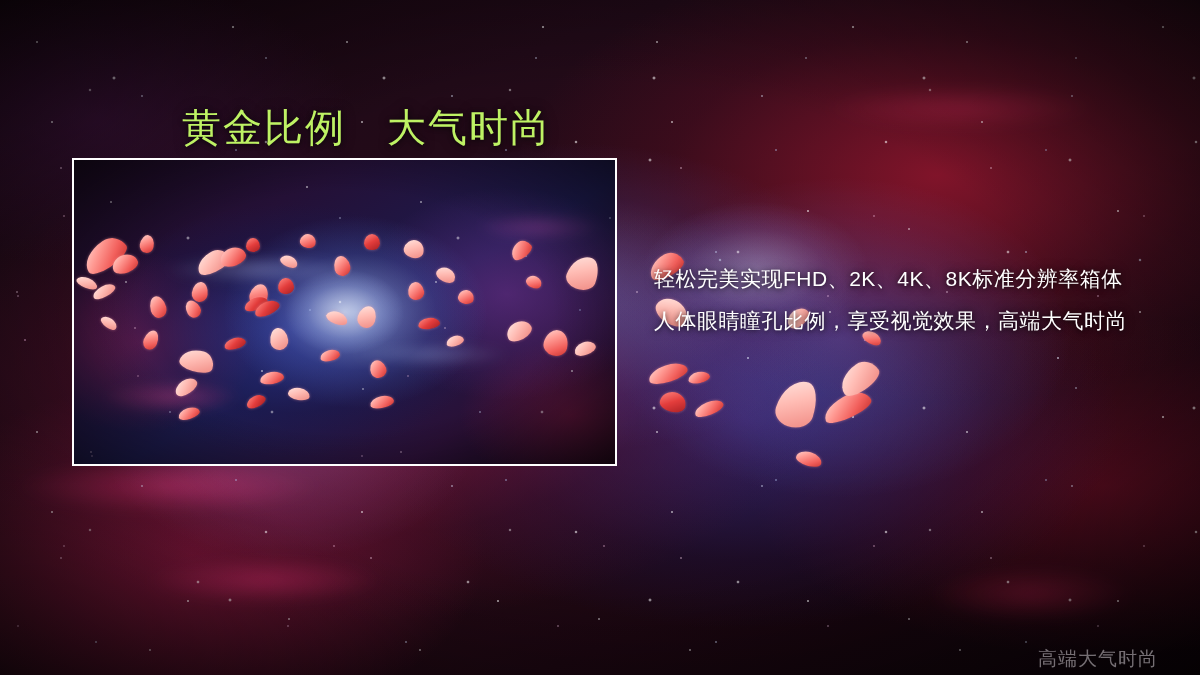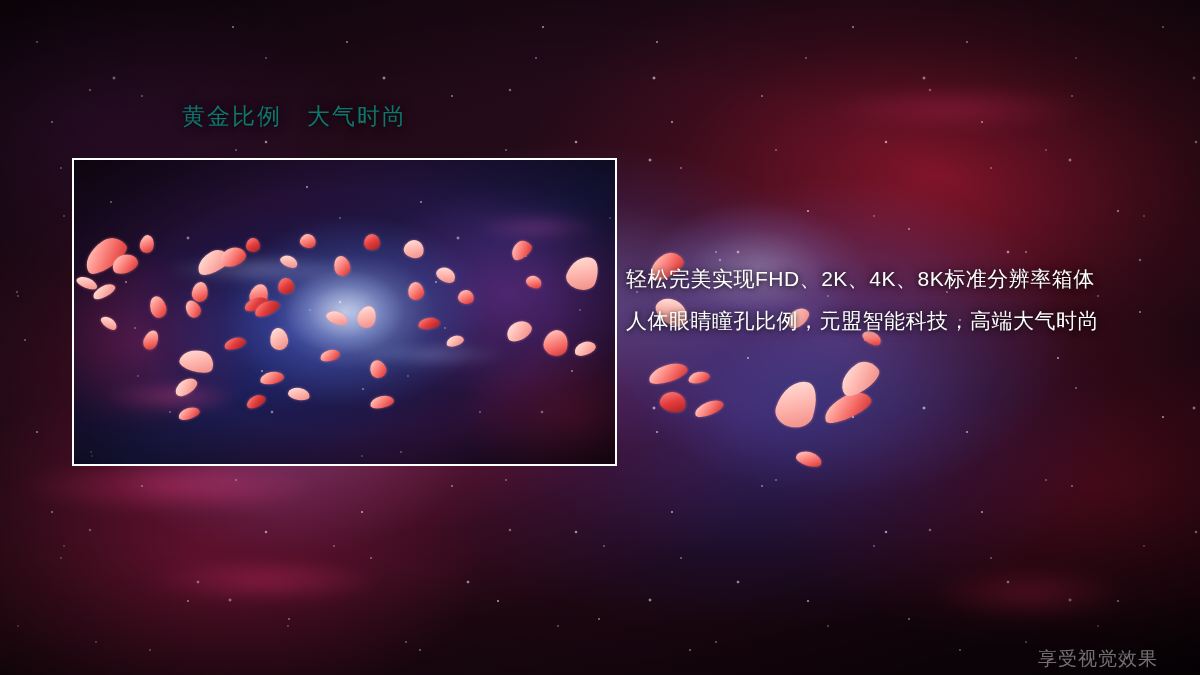--- a/index.html
+++ b/index.html
@@ -123,24 +123,24 @@
   .petal{position:absolute;border-radius:50% 50% 50% 50%/60% 60% 40% 40%;
     background:linear-gradient(145deg,#ffd9d4 0%,#ff9a93 34%,#f2605c 68%,#c8322f 100%);
     box-shadow:0 0 3px rgba(255,160,170,.45);}
   .petal.pale{background:linear-gradient(150deg,#ffe7e2 0%,#ffbcb4 45%,#ef8780 100%);}
   .petal.deep{background:linear-gradient(150deg,#ff8a84 0%,#e33d3c 50%,#a81f23 100%);}
   .petal.long{border-radius:62% 38% 55% 45%/70% 66% 34% 30%;}
 
   
   #title{
     position:absolute;left:182px;top:101px;
-    font-size:23px;letter-spacing:2px;color:#0f766e;white-space:pre;
+    font-size:39px;letter-spacing:2px;color:#bef264;white-space:pre;
     text-shadow:0 1px 5px rgba(0,0,0,.65),0 0 14px rgba(0,0,0,.45);
   }
-  #bodytext{position:absolute;left:626px;top:258px;}
+  #bodytext{position:absolute;left:654px;top:258px;}
   #bodytext .line{
     font-size:21px;color:#ffffff;line-height:42px;white-space:pre;letter-spacing:.5px;
     text-shadow:0 1px 5px rgba(0,0,0,.70),0 0 12px rgba(0,0,0,.45);
   }
   #watermark{
     position:absolute;left:1038px;top:646px;font-size:19px;letter-spacing:1px;
     color:rgba(205,200,205,0.55);white-space:pre;
   }
 </style>
 </head>
@@ -223,17 +223,17 @@
     <div class="petal" style="left:452px;top:116px;width:16px;height:12px;transform:rotate(22deg);"></div>
     <div class="petal deep" style="left:172px;top:236px;width:20px;height:11px;transform:rotate(-26deg);"></div>
     <div class="petal pale" style="left:214px;top:228px;width:22px;height:12px;transform:rotate(10deg);"></div>
     <div class="petal" style="left:296px;top:236px;width:24px;height:12px;transform:rotate(-12deg);"></div>
   </div>
 
   <div id="title">黄金比例　大气时尚</div>
 
   <div id="bodytext">
     <div class="line">轻松完美实现FHD、2K、4K、8K标准分辨率箱体</div>
-    <div class="line">人体眼睛瞳孔比例，元盟智能科技，高端大气时尚</div>
+    <div class="line">人体眼睛瞳孔比例，享受视觉效果，高端大气时尚</div>
   </div>
 
-  <div id="watermark">享受视觉效果</div>
+  <div id="watermark">高端大气时尚</div>
 </div>
 
 </body></html>

